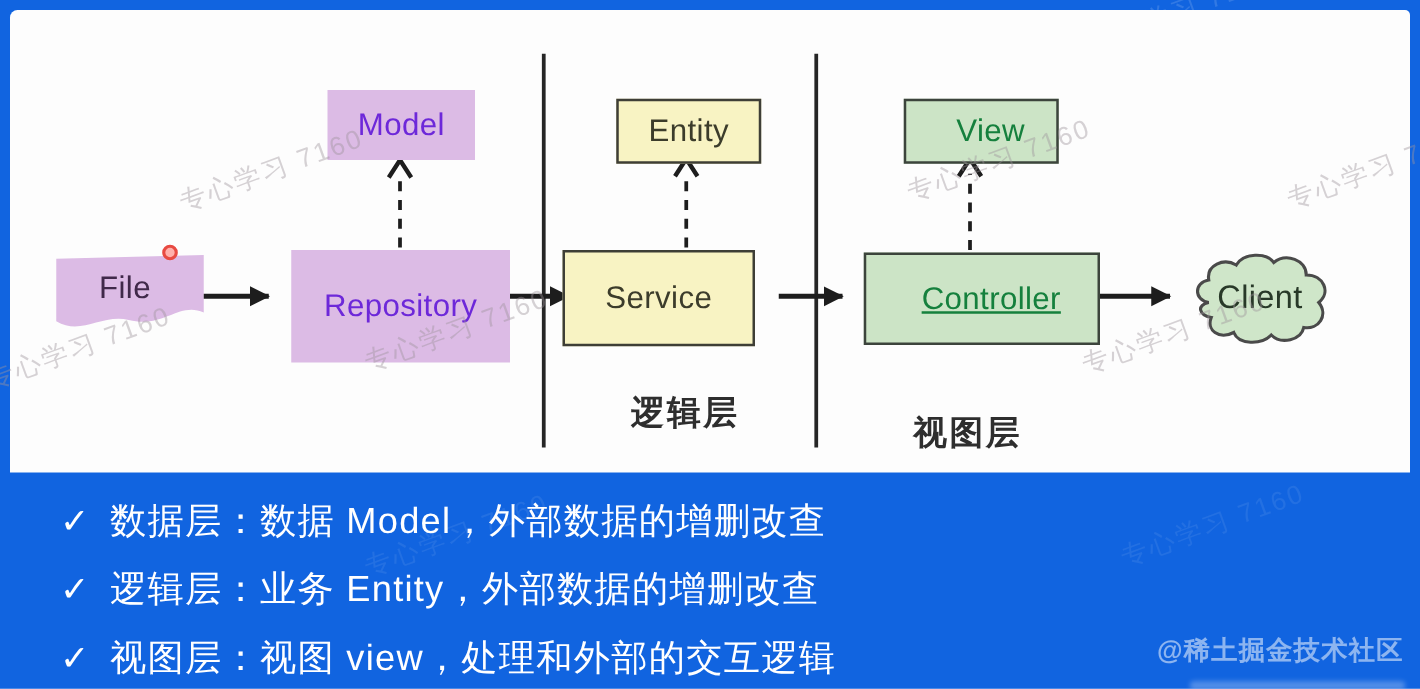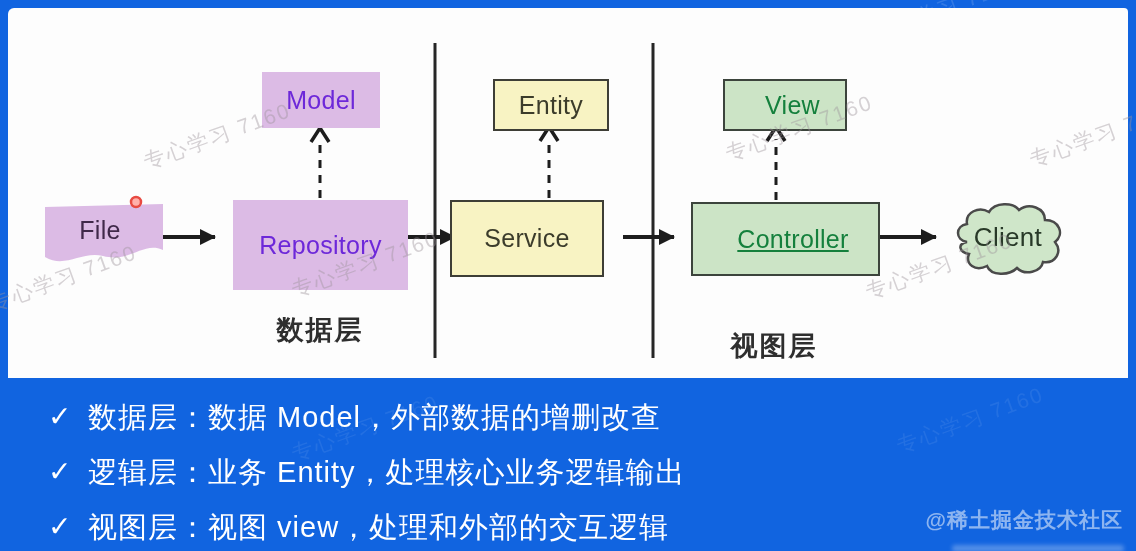--- a/index.html
+++ b/index.html
@@ -109,42 +109,42 @@
   <div class="node yellow" style="left:493px;top:79px;width:112px;height:48px;">Entity</div>
 
   <div class="node yellow" style="left:450px;top:200px;width:150px;height:73px;">Service</div>
 
   <div class="node green" style="left:723px;top:79px;width:105px;height:48px;">View</div>
 
   <div class="node green" style="left:691px;top:202px;width:170px;height:70px;text-decoration:underline;">Controller</div>
 
   <div class="node plain" style="left:958px;top:216px;width:100px;height:42px;font-size:26px;">Client</div>
 
-  <div class="layer-label" style="left:240px;top:312px;width:160px;height:36px;">数据层</div>
+  <div class="layer-label" style="left:468px;top:312px;width:160px;height:36px;">逻辑层</div>
   <div class="layer-label" style="left:694px;top:328px;width:160px;height:36px;">视图层</div>
 
   <span class="wm" style="left:140px;top:122px;">专心学习 7160</span>
   <span class="wm" style="left:-14px;top:264px;">专心学习 7160</span>
   <span class="wm" style="left:288px;top:250px;">专心学习 7160</span>
   <span class="wm" style="left:722px;top:114px;">专心学习 7160</span>
   <span class="wm" style="left:862px;top:252px;">专心学习 7160</span>
   <span class="wm" style="left:1026px;top:120px;">专心学习 7160</span>
 
   <span class="wm wm-border" style="left:868px;top:-6px;">专心学习 7160</span>
   <span class="wm wm-blue" style="left:288px;top:414px;">专心学习 7160</span>
   <span class="wm wm-blue" style="left:893px;top:406px;">专心学习 7160</span>
 
   <div class="notes">
     <div class="note-row" style="top:20px;">
       <span class="note-check">✓</span>
       <span class="note-text">数据层：数据 Model，外部数据的增删改查</span>
     </div>
     <div class="note-row" style="top:75px;">
       <span class="note-check">✓</span>
-      <span class="note-text">逻辑层：业务 Entity，处理核心业务逻辑输出</span>
+      <span class="note-text">逻辑层：业务 Entity，外部数据的增删改查</span>
     </div>
     <div class="note-row" style="top:130px;">
       <span class="note-check">✓</span>
       <span class="note-text">视图层：视图 view，处理和外部的交互逻辑</span>
     </div>
   </div>
 
   <div class="community">@稀土掘金技术社区</div>
   <div class="cutoff"></div>
 

